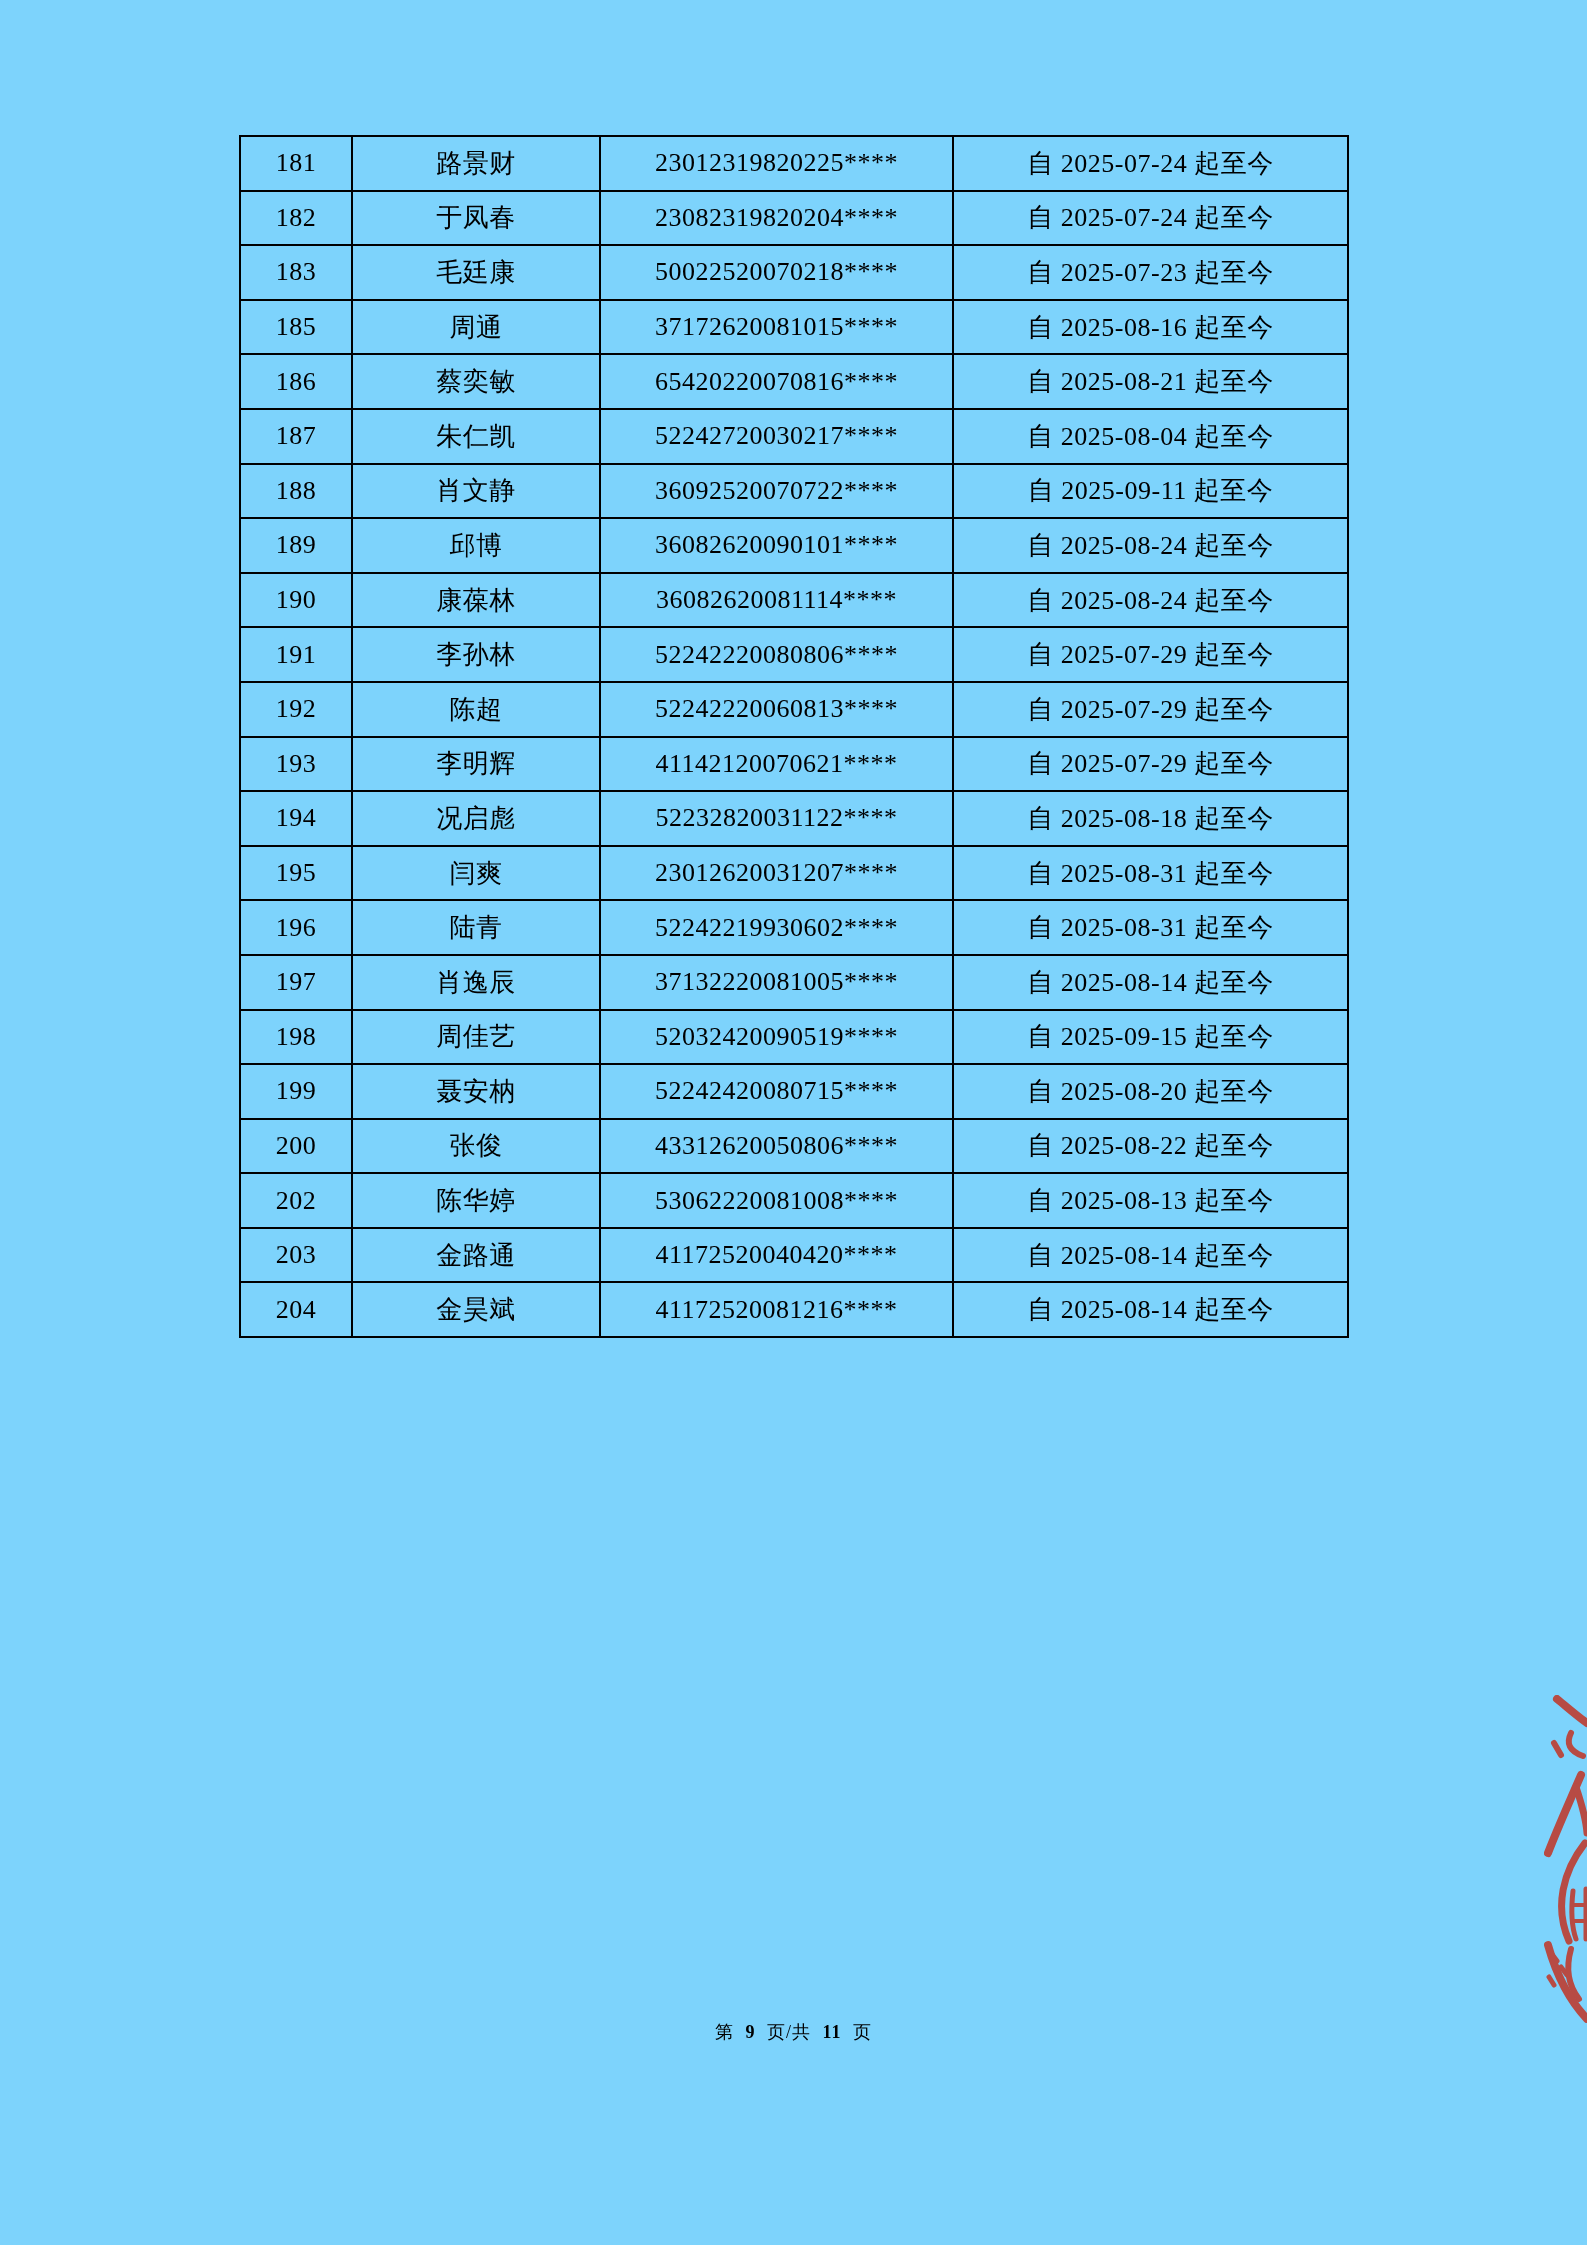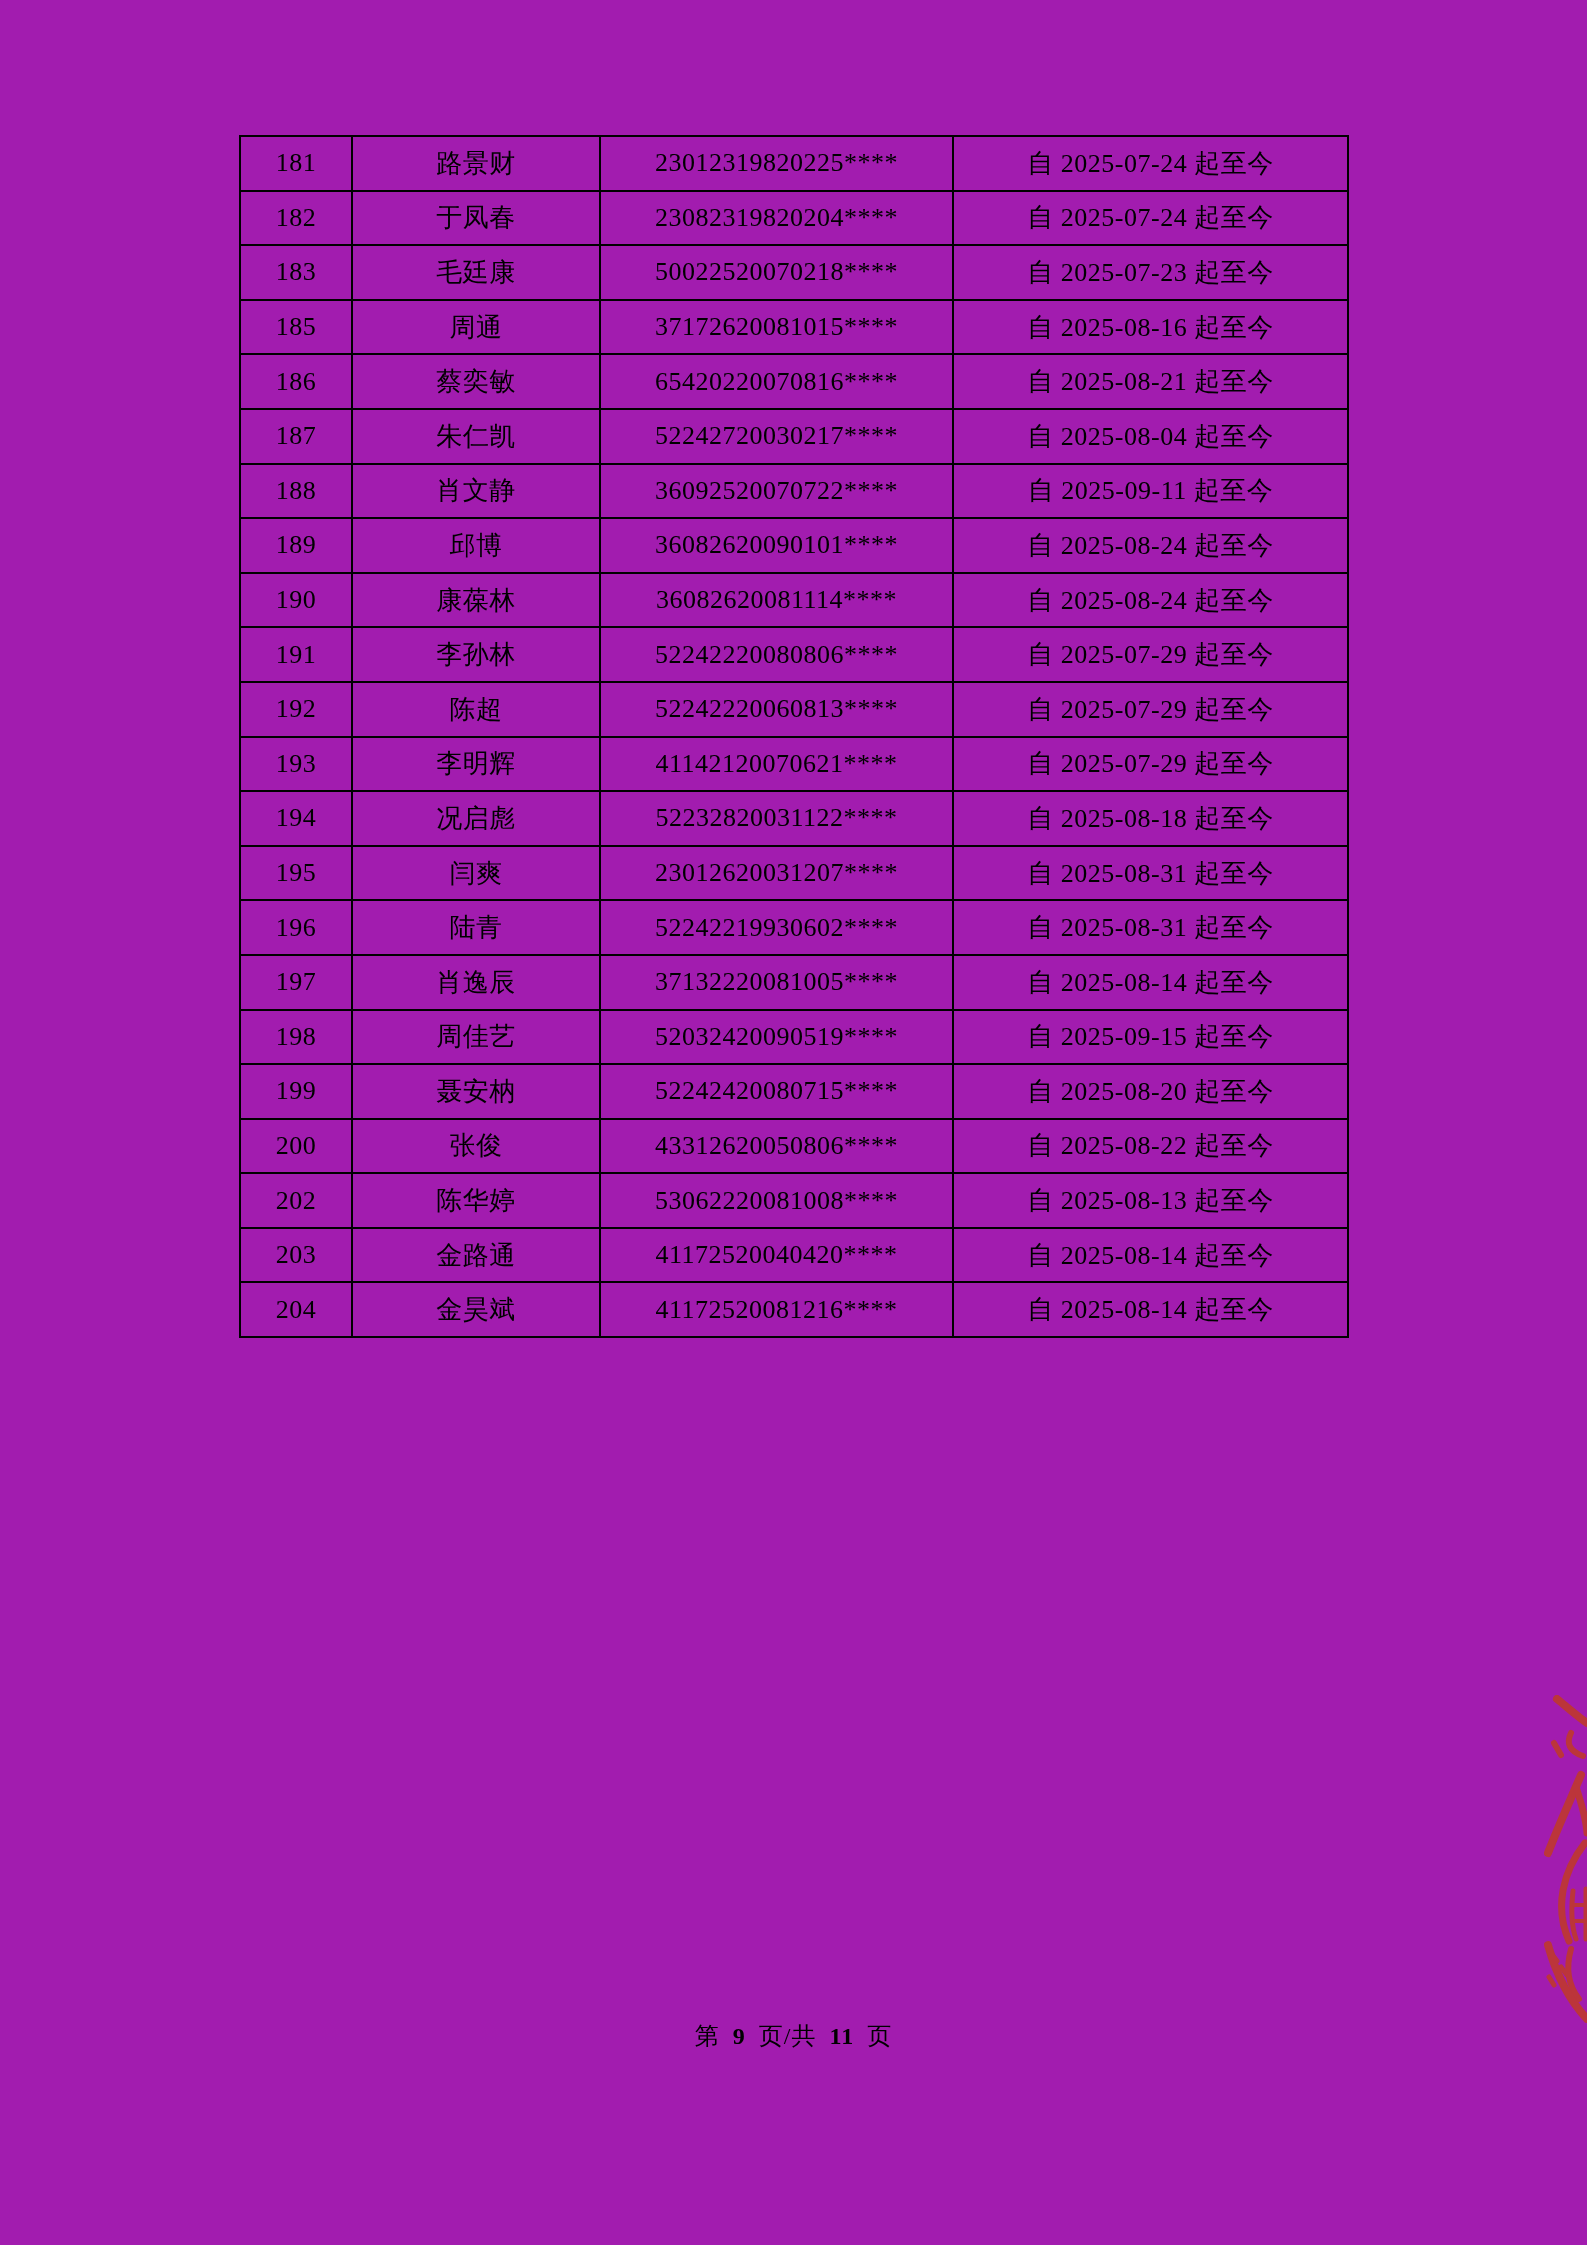--- a/index.html
+++ b/index.html
@@ -1,20 +1,20 @@
 <!DOCTYPE html>
 <html><head>
 <meta charset="utf-8">
 <style>
   html,body{margin:0;padding:0;background:#ffffff;}
   .page{
     position:relative;
     width:1587px;
     height:2245px;
-    background:#a21caf;
+    background:#7dd3fc;
     font-family:"Liberation Serif","DejaVu Serif",serif;
     color:#000;
     overflow:hidden;
   }
   table.roster{
     position:absolute;
     left:239px;
     top:135px;
     width:1108px;
     border-collapse:collapse;
@@ -33,21 +33,21 @@
   }
   td.c-name{letter-spacing:2px;border-radius:25px;}
   td.c-id{font-size:26px;border-radius:10px;}
   td.c-period{font-size:25px;}
   .footer{
     position:absolute;
     left:0;
     top:2020px;
     width:1587px;
     text-align:center;
-    font-size:24px;
+    font-size:18px;
     letter-spacing:1px;
   }
   .footer b{font-family:"Liberation Serif","DejaVu Serif",serif;font-weight:bold;margin:0 6px;}
   .seal{
     position:absolute;
     right:0;
     top:1693px;
     width:46px;
     height:334px;
   }

